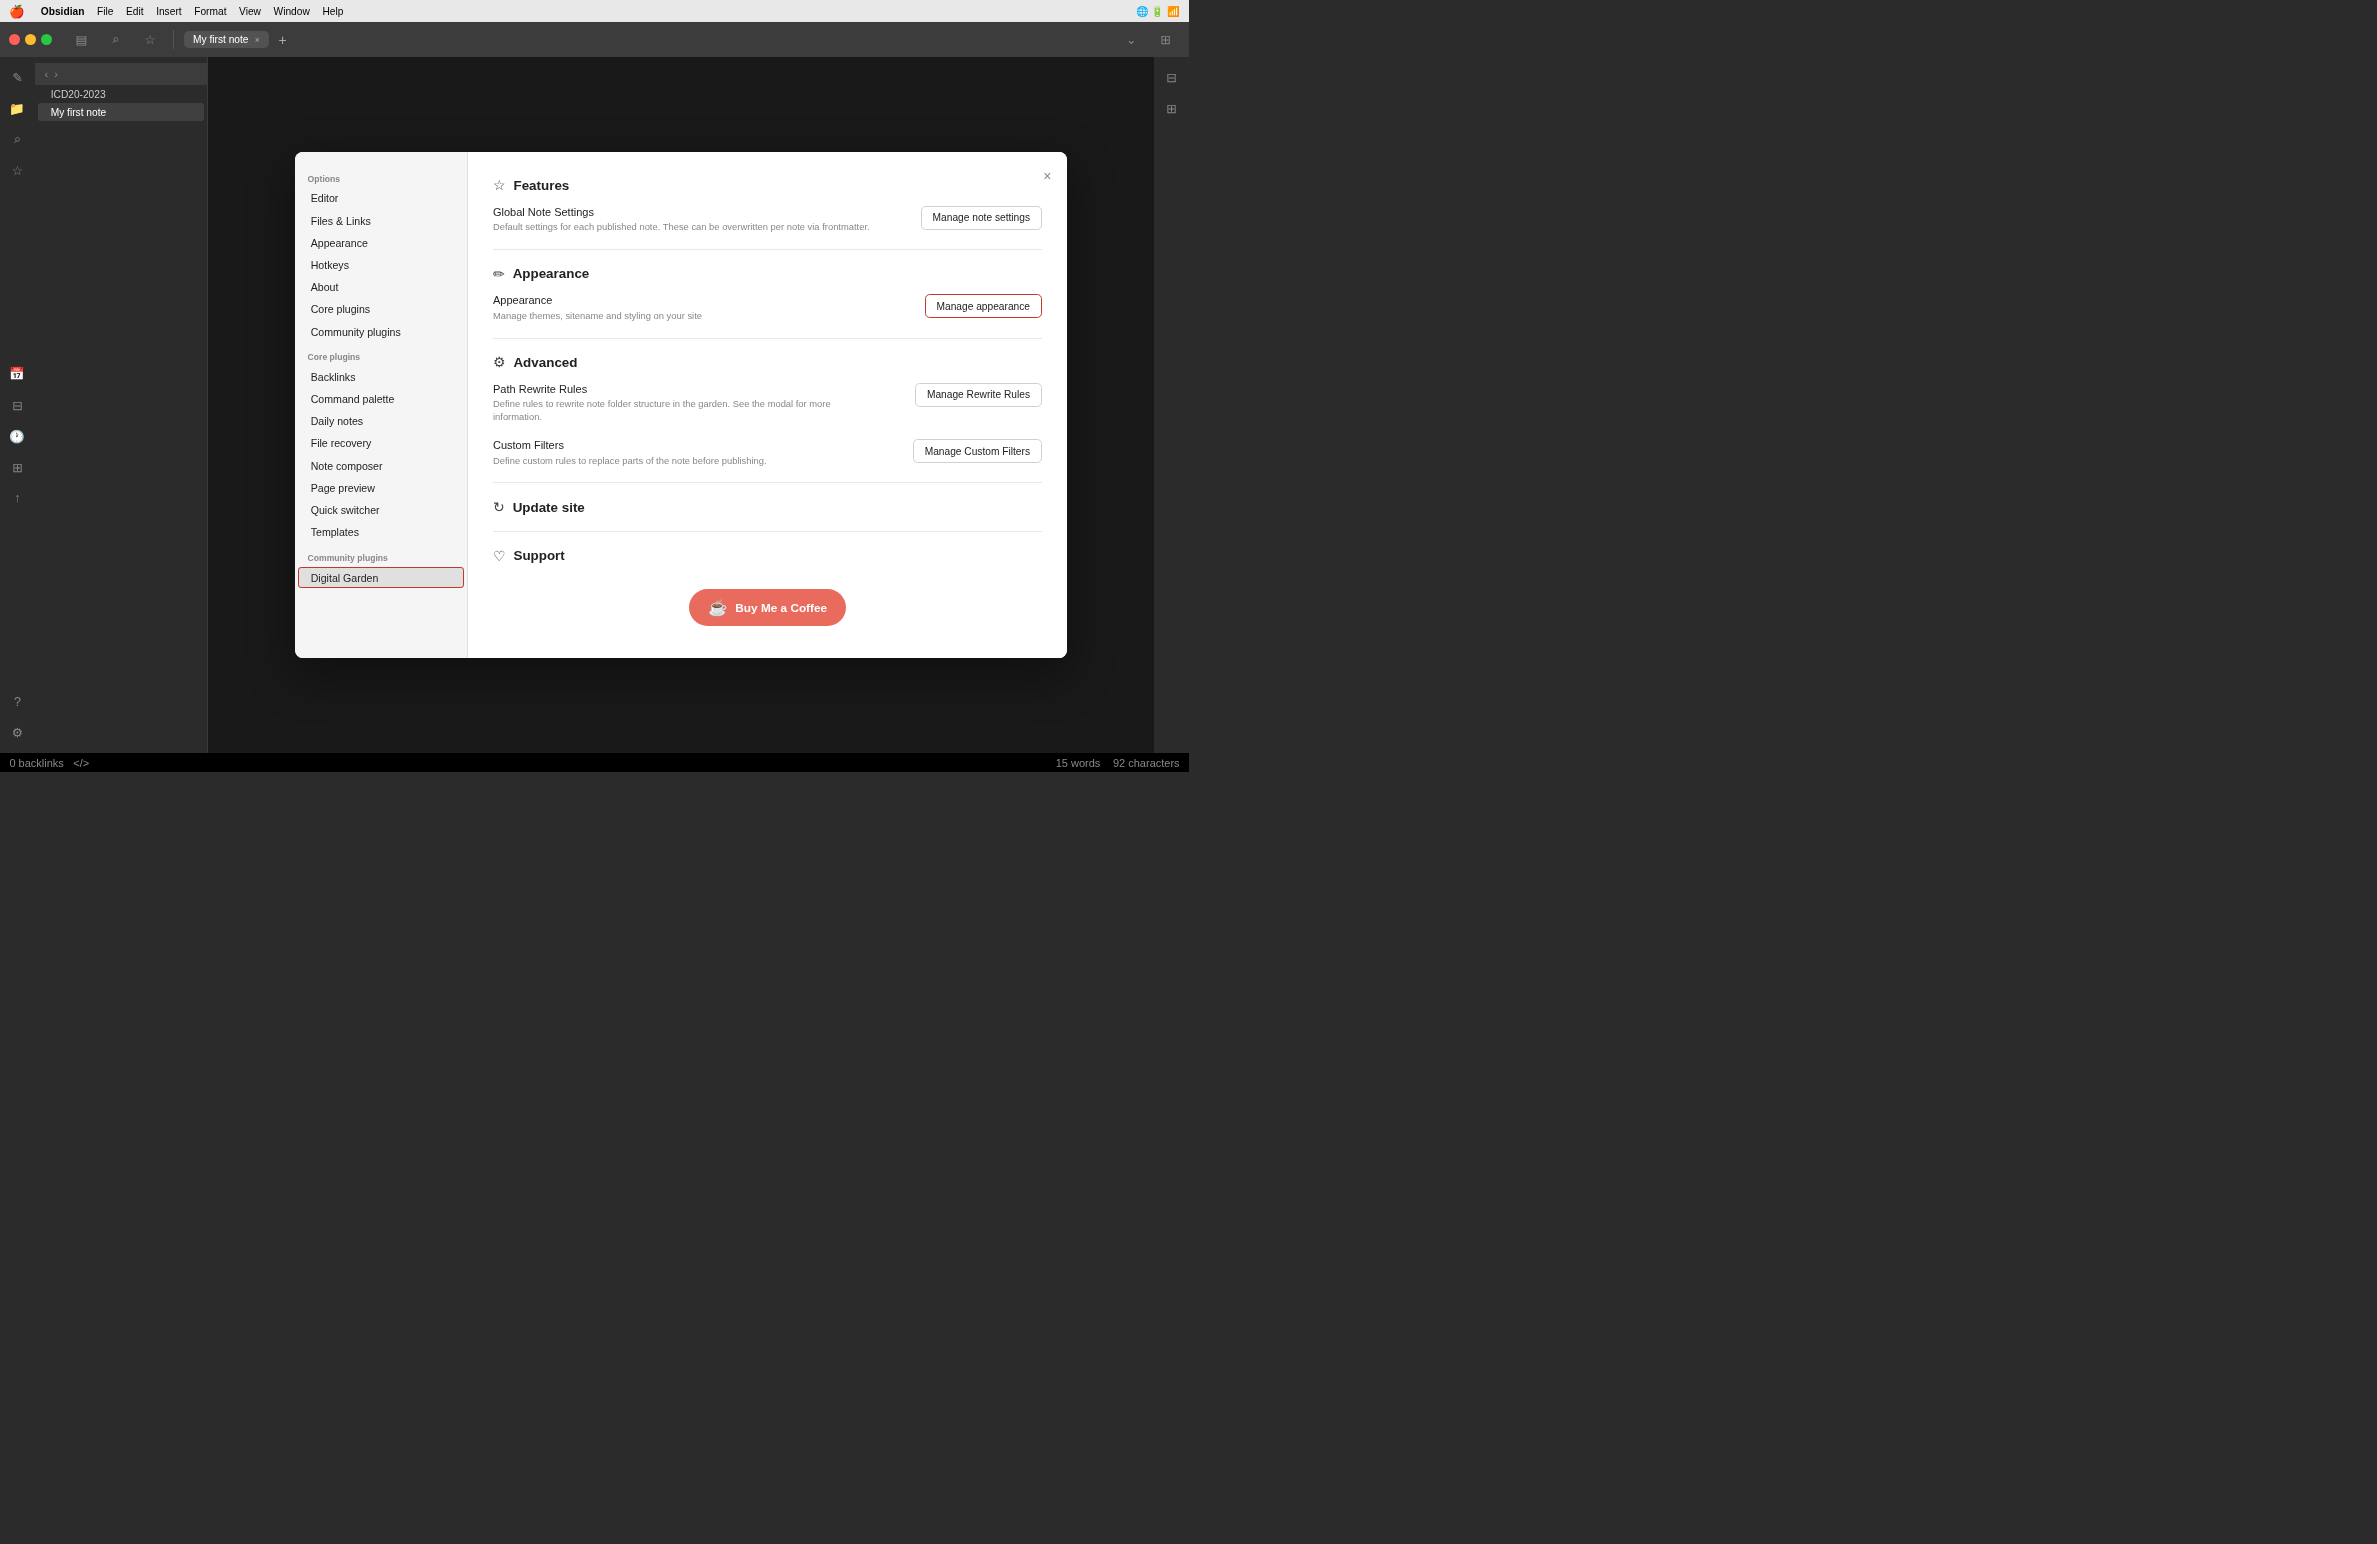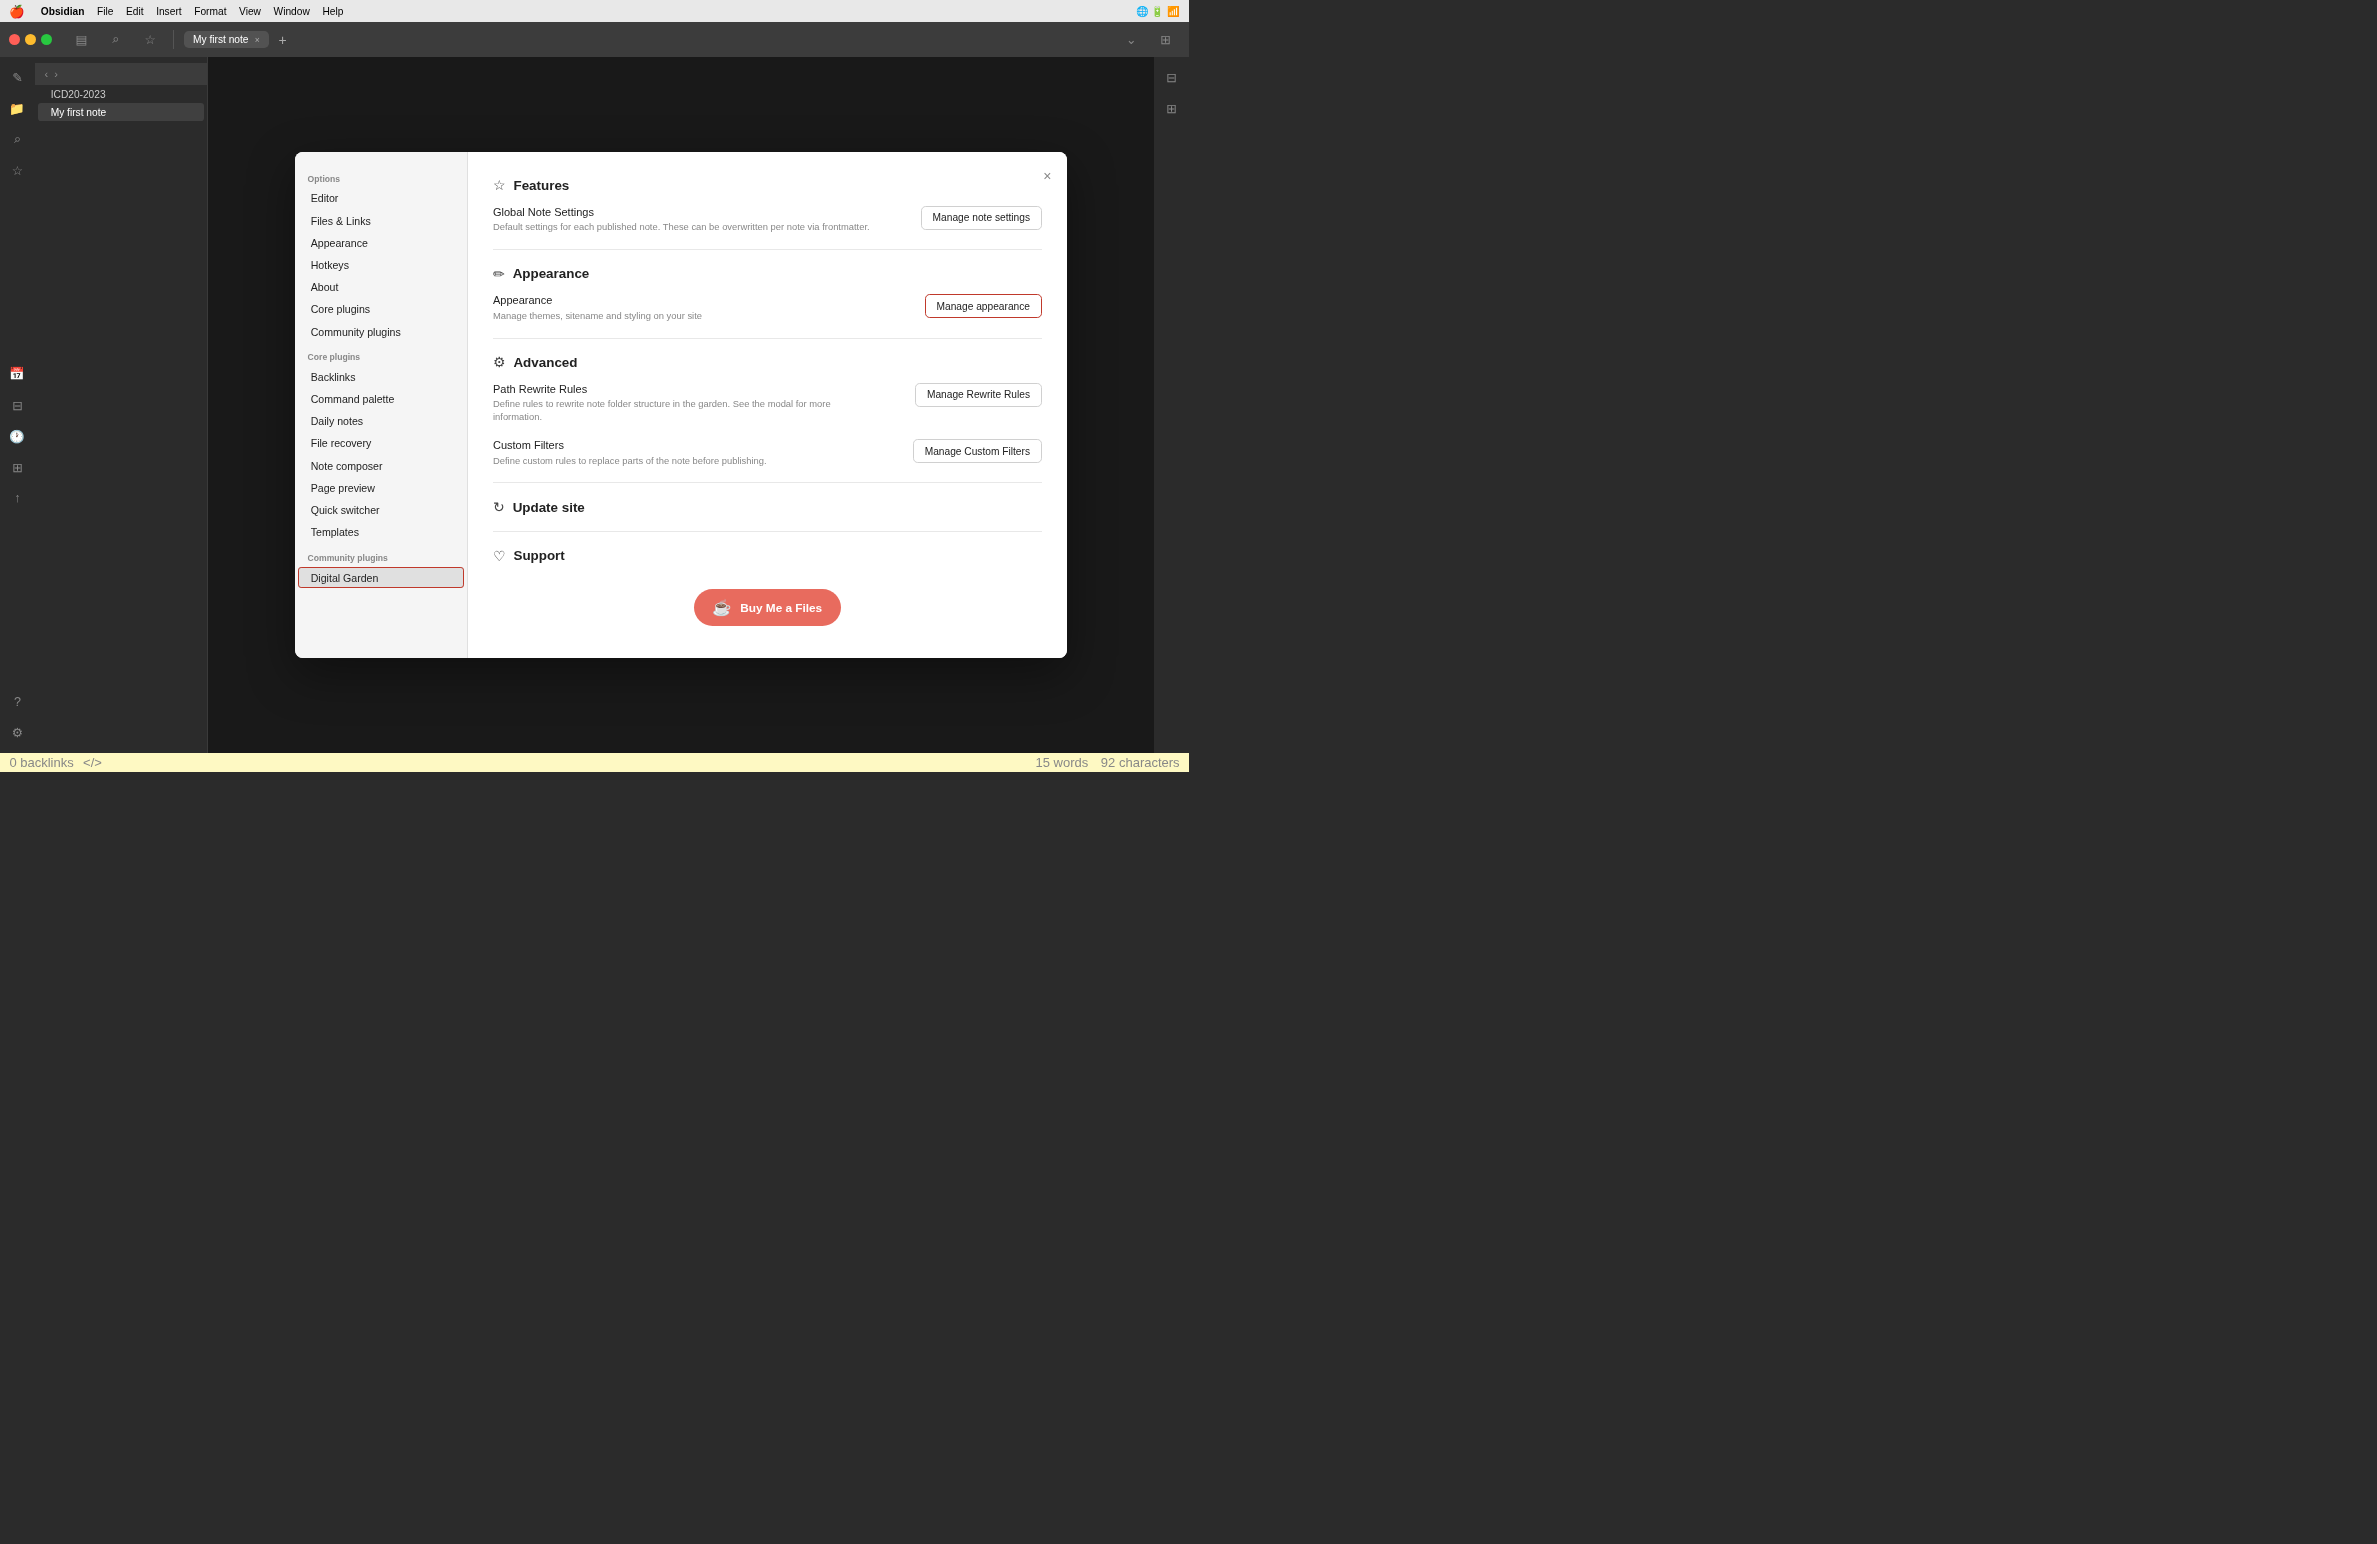--- a/index.html
+++ b/index.html
@@ -329,25 +329,25 @@
       cursor: pointer;
       margin-top: 6.3px;
     }
     .bmc-icon {
       font-size: 15.7px;
     }
 
     
     .status-bar {
       height: 19px;
-      background: #fef9c3;
+      background: #000000;
       display: flex;
       align-items: center;
       padding: 0 9.4px;
-      font-size: 13px;
+      font-size: 11px;
       color: #888;
       gap: 9.4px;
       text-align: right;
     }
     .status-bar-right {
       margin-left: auto;
       display: flex;
       gap: 12.6px;
     }
 
@@ -520,21 +520,21 @@
 
             <hr class="section-divider">
 
             <div class="section-header">
               <span class="section-header-icon">♡</span>
               <span class="section-header-title">Support</span>
             </div>
             <div style="text-align:center;padding:6.3px 0 12.6px;">
               <button class="bmc-btn">
                 <span class="bmc-icon">☕</span>
-                <span>Buy Me a Files</span>
+                <span>Buy Me a Coffee</span>
               </button>
             </div>
           </div>
         </div>
       </div>
     </div>
 
     <div class="right-sidebar">
       <div class="sidebar-icon">⊟</div>
       <div class="sidebar-icon">⊞</div>

